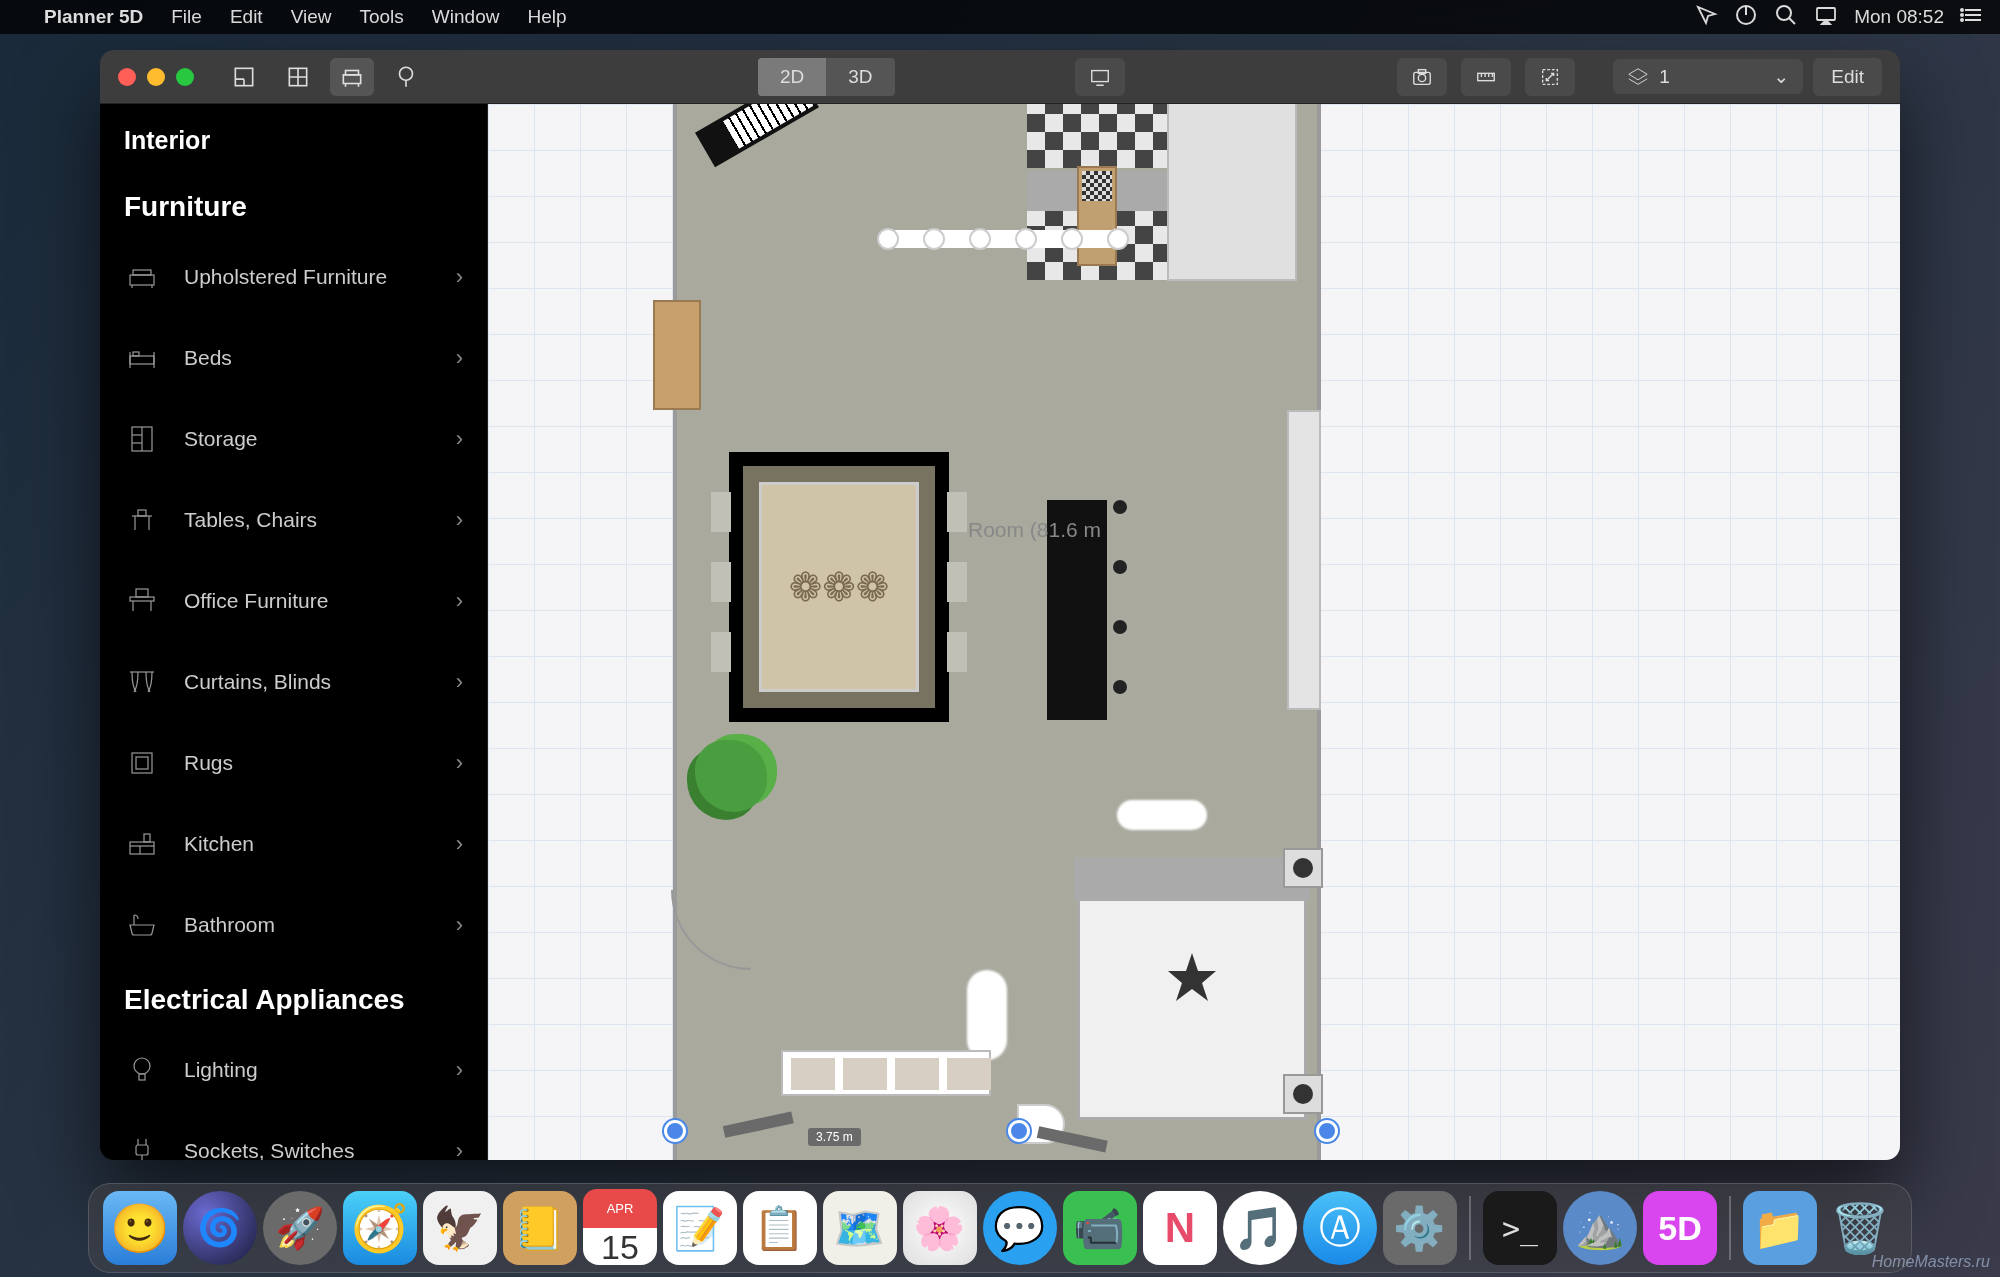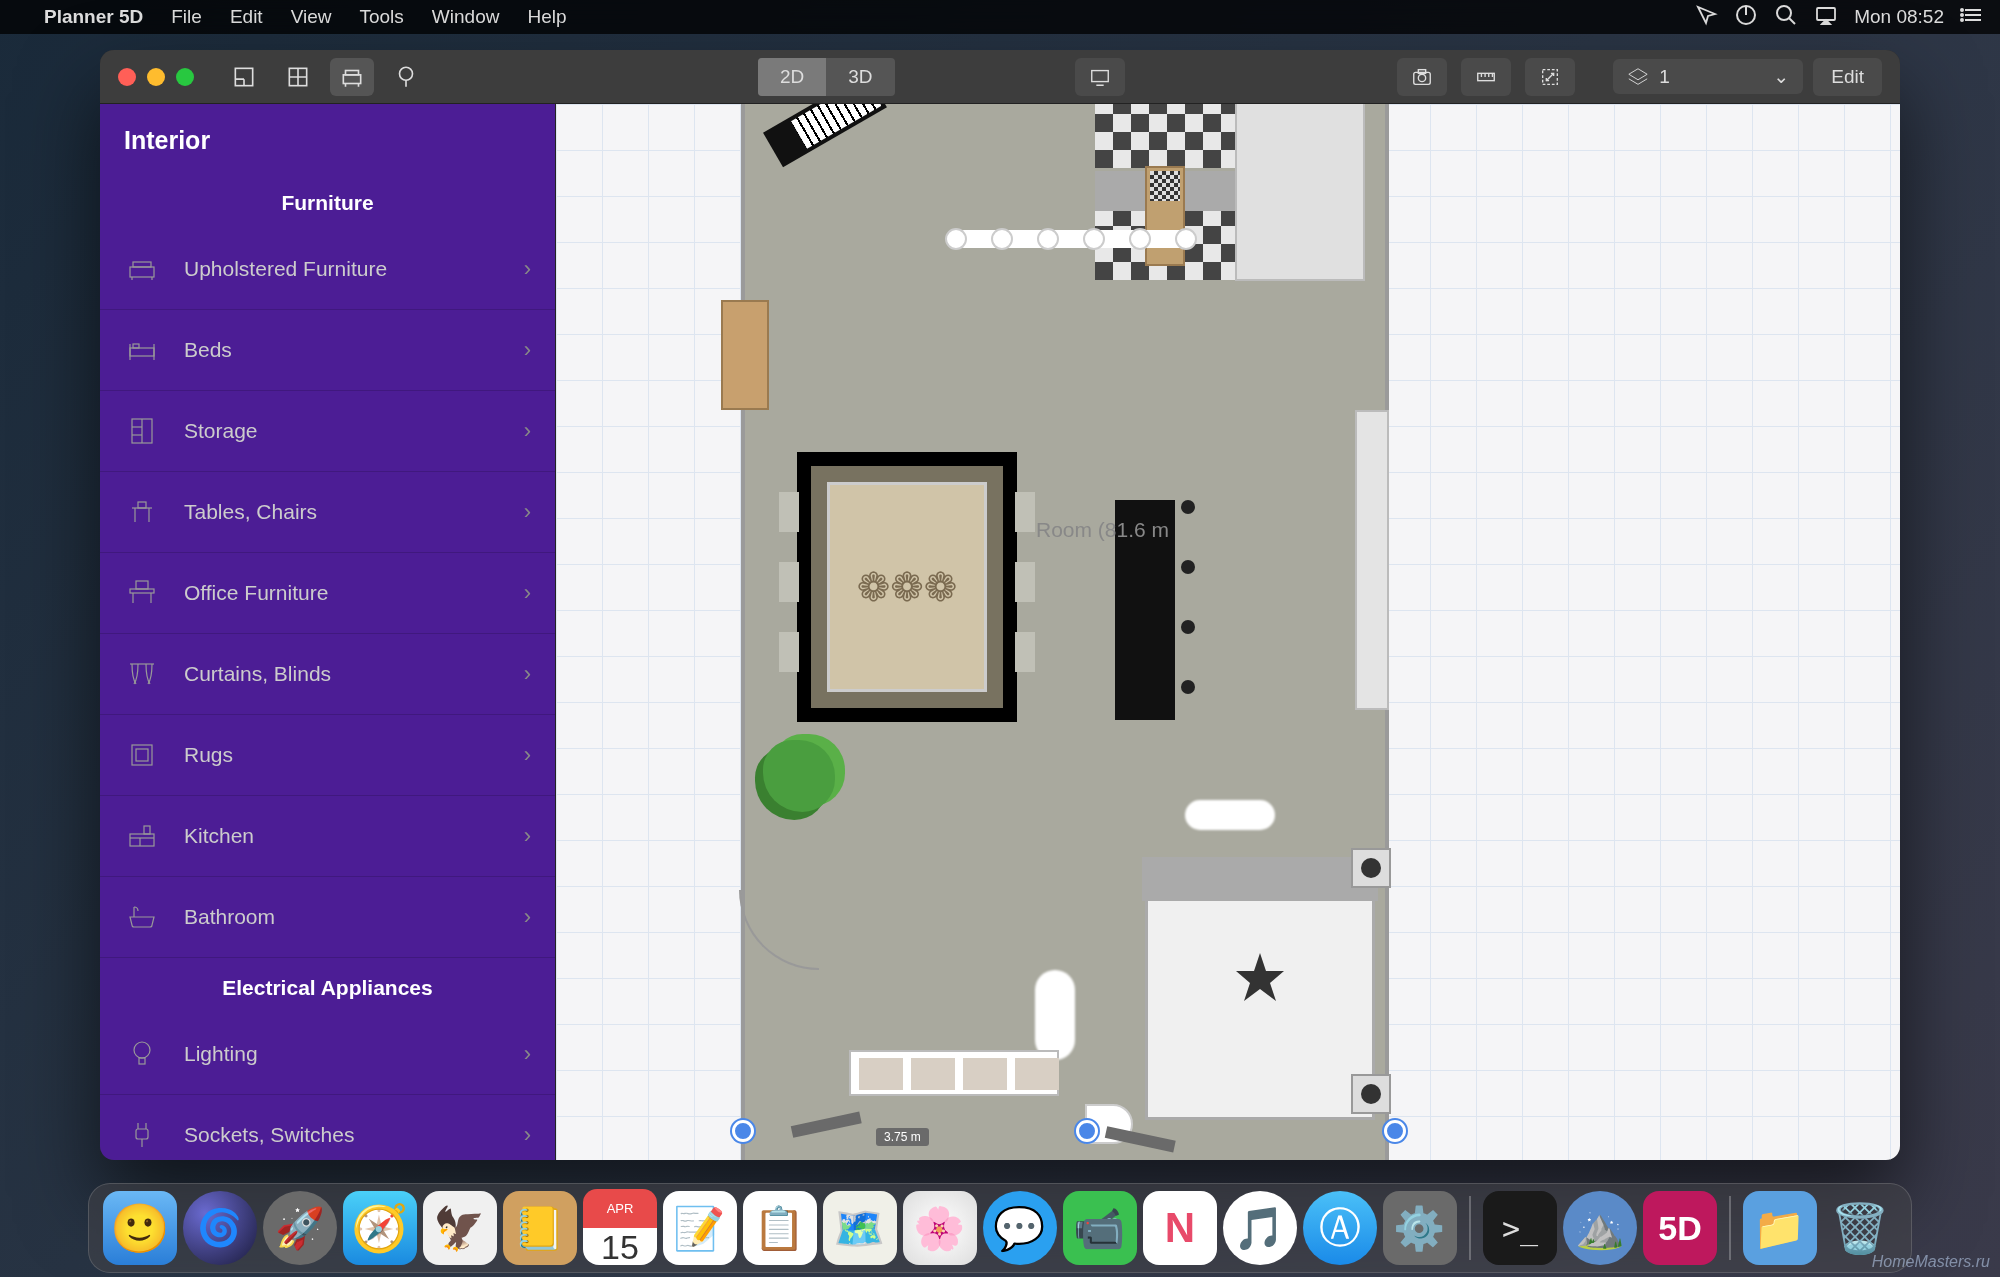--- a/index.html
+++ b/index.html
@@ -31,25 +31,25 @@
 .tb-spacer { flex: 1; }
 .tb-group { display: flex; gap: 14px; align-items: center; }
 .tb-ic { width: 50px; height: 38px; display: flex; align-items: center; justify-content: center; background: #4a4a4a; border-radius: 6px; }
 .tb-ic svg { width: 26px; height: 22px; stroke: #ddd; fill: none; stroke-width: 1.5; }
 .layers-dd { display: flex; align-items: center; gap: 10px; background: #4a4a4a; border-radius: 6px; padding: 6px 14px; color: #ddd; font-size: 19px; width: 190px; }
 .layers-dd .chev { margin-left: auto; }
 .edit-btn { background: #4a4a4a; border-radius: 6px; padding: 8px 18px; color: #ddd; font-size: 19px; }
 
 
 .main { flex: 1; display: flex; overflow: hidden; }
-.sidebar { width: 456px; background: #4c1d95; overflow-y: auto; border-right: 1px solid #222; }
+.sidebar { width: 388px; background: #000000; overflow-y: auto; border-right: 1px solid #222; }
 .sidebar::-webkit-scrollbar { width: 12px; }
 .sidebar::-webkit-scrollbar-thumb { background: #555; border-radius: 6px; }
 .sb-title { color: #fff; font-size: 25px; font-weight: 600; padding: 22px 24px 18px; }
-.sb-section { color: #fff; font-size: 21px; font-weight: 600; padding: 18px 24px 14px; text-align: center; }
+.sb-section { color: #fff; font-size: 28px; font-weight: 600; padding: 18px 24px 14px; }
 .sb-item { display: flex; align-items: center; padding: 22px 24px; cursor: pointer; color: #ccc; font-size: 21px; border-bottom: 1px solid rgba(0,0,0,0.15); }
 .sb-item .ic { width: 36px; height: 36px; margin-right: 24px; display: flex; align-items: center; justify-content: center; }
 .sb-item .ic svg { width: 32px; height: 32px; stroke: #999; fill: none; stroke-width: 1.2; }
 .sb-item .chev { margin-left: auto; color: #888; font-size: 22px; }
 
 
 .canvas-wrap { flex: 1; position: relative; background: #f5f5f7; overflow: hidden; }
 .grid { position: absolute; inset: 0; background-image: 
   linear-gradient(#dde5f0 1px, transparent 1px),
   linear-gradient(90deg, #dde5f0 1px, transparent 1px);
@@ -492,21 +492,21 @@
   <div class="dock-ic" style="background:#6a6a6a">
       <span style="font-size:42px">⚙️</span>
     </div>
   <div class="dock-sep"></div>
   <div class="dock-ic" style="background:#1a1a1a">
       <span style="color:#ddd;font-size:30px;font-family:monospace">&gt;_</span>
     </div>
   <div class="dock-ic" style="background:#5a8ac8;border-radius:50%">
       <span style="font-size:40px">⛰️</span>
     </div>
-  <div class="dock-ic" style="background:#be185d">
+  <div class="dock-ic" style="background:#d946ef">
       <span style="color:#fff;font-size:34px;font-weight:900">5D</span>
     </div>
   <div class="dock-sep"></div>
   <div class="dock-ic" style="background:#5aa0e0">
       <span style="font-size:42px">📁</span>
     </div>
   <div class="dock-ic" style="background:transparent">
       <span style="font-size:48px">🗑️</span>
     </div>
 </div>

